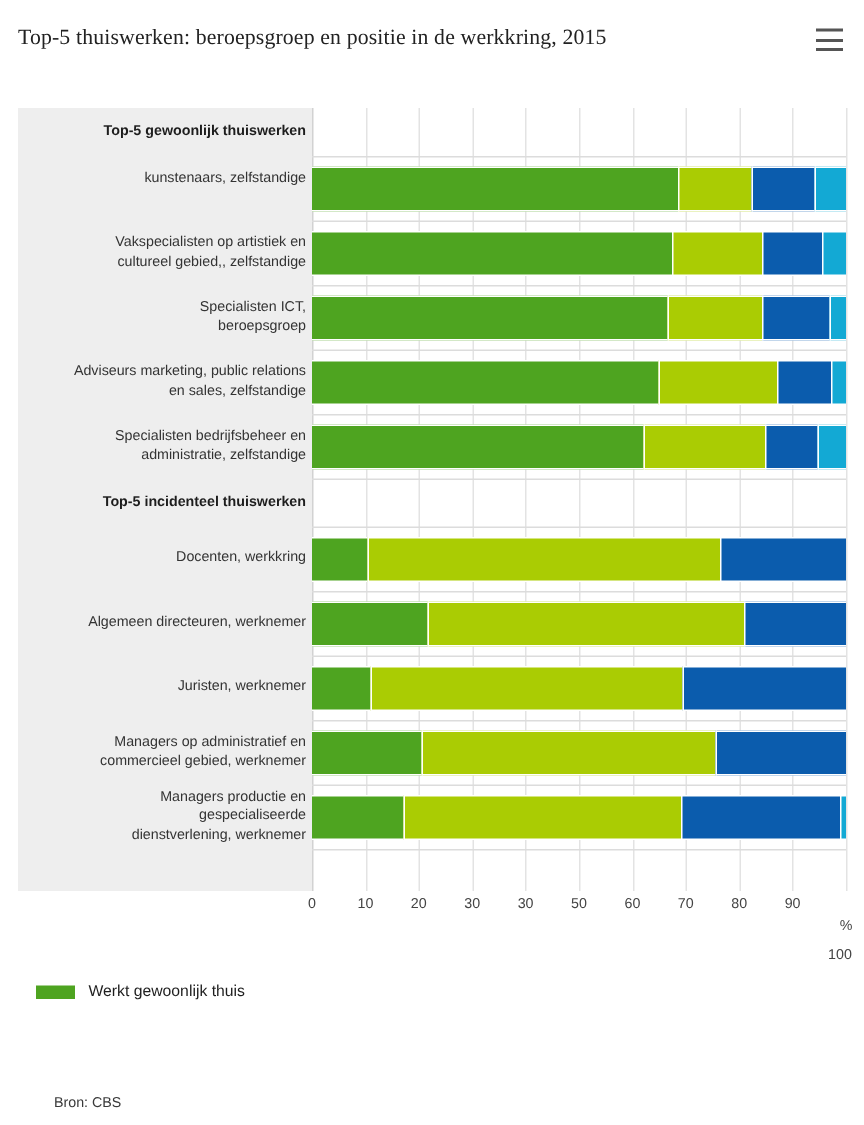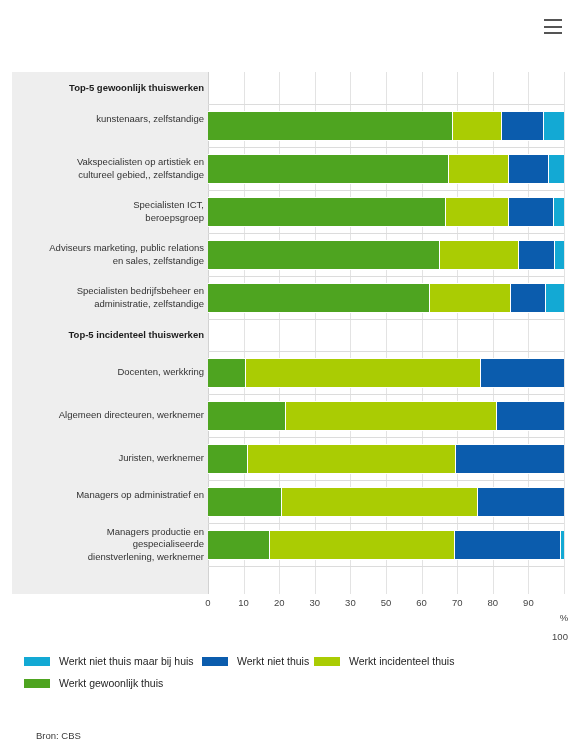--- a/index.html
+++ b/index.html
@@ -176,20 +176,21 @@
     left: 36px;
     top: 730px;
     font-size: 9.5px;
     color: #3a3a3a;
   }
 </style>
 </head>
 <body>
 
 <div class="header">
+  <div class="chart-title">Top-5 thuiswerken: beroepsgroep en positie in de werkkring, 2015</div>
   <div class="menu-button">
     <i></i>
     <i></i>
     <i></i>
   </div>
 </div>
 
 <div class="plot">
   <div class="label-panel"></div>
   <div class="grid-area" id="grid-area">
@@ -291,20 +292,21 @@
         <div>Juristen, werknemer</div>
       </div>
       <div class="bar" style="left: 196px; top: 371.5px; height: 30px;">
         <div class="seg" title="11%" style="width: 39.16px; background: rgb(78, 164, 32);"></div>
         <div class="seg" title="58.5%" style="width: 208.26px; background: rgb(170, 204, 3);"></div>
         <div class="seg" title="30.5%" style="width: 108.58px; background: rgb(11, 92, 173);"></div>
       </div>
       <div class="row-sep" style="top: 451px;"></div>
       <div class="row-label" style="top: 417px;">
         <div>Managers op administratief en</div>
+        <div>commercieel gebied, werknemer</div>
       </div>
       <div class="bar" style="left: 196px; top: 414.5px; height: 30px;">
         <div class="seg" title="20.5%" style="width: 72.98px; background: rgb(78, 164, 32);"></div>
         <div class="seg" title="55%" style="width: 195.8px; background: rgb(170, 204, 3);"></div>
         <div class="seg" title="24.5%" style="width: 87.22px; background: rgb(11, 92, 173);"></div>
       </div>
       <div class="row-sep" style="top: 494px;"></div>
       <div class="row-label" style="top: 453.75px;">
         <div>Managers productie en</div>
         <div>gespecialiseerde</div>
@@ -330,33 +332,19 @@
     <div class="xtick" style="left: 249.2px;">70</div>
     <div class="xtick" style="left: 284.8px;">80</div>
     <div class="xtick" style="left: 320.4px;">90</div>
     <div class="xtick" style="left: 352px; margin-top: 34px;">100</div>
     <div class="xunit" style="left: 356px;">%</div>
   </div>
 
 <div class="legend" id="legend">
     <div class="legend-row">
       <div class="legend-item" style="left: 0px;">
-        <span class="legend-swatch" style="background: rgb(19, 169, 212);"></span>
-        <span class="legend-text">Werkt niet thuis maar bij huis</span>
-      </div>
-      <div class="legend-item" style="left: 178px;">
-        <span class="legend-swatch" style="background: rgb(11, 92, 173);"></span>
-        <span class="legend-text">Werkt niet thuis</span>
-      </div>
-      <div class="legend-item" style="left: 290px;">
-        <span class="legend-swatch" style="background: rgb(170, 204, 3);"></span>
-        <span class="legend-text">Werkt incidenteel thuis</span>
-      </div>
-    </div>
-    <div class="legend-row">
-      <div class="legend-item" style="left: 0px;">
         <span class="legend-swatch" style="background: rgb(78, 164, 32);"></span>
         <span class="legend-text">Werkt gewoonlijk thuis</span>
       </div>
     </div>
   </div>
 
 <div class="source">Bron: CBS</div>
 
 </body></html>

